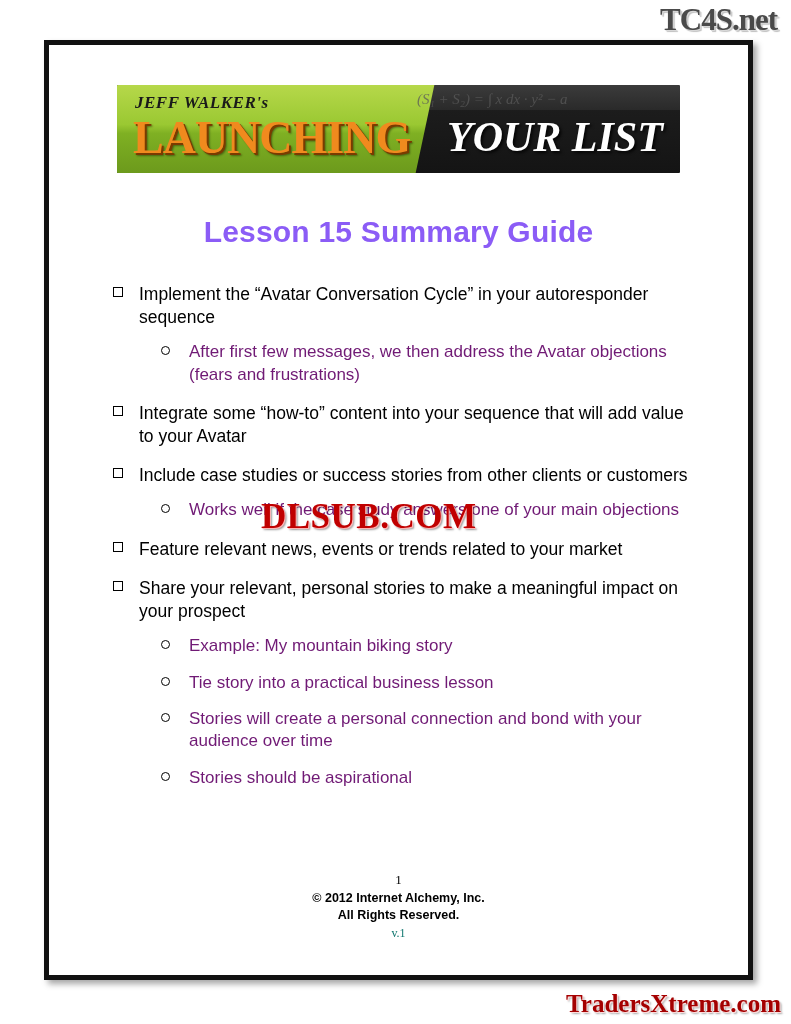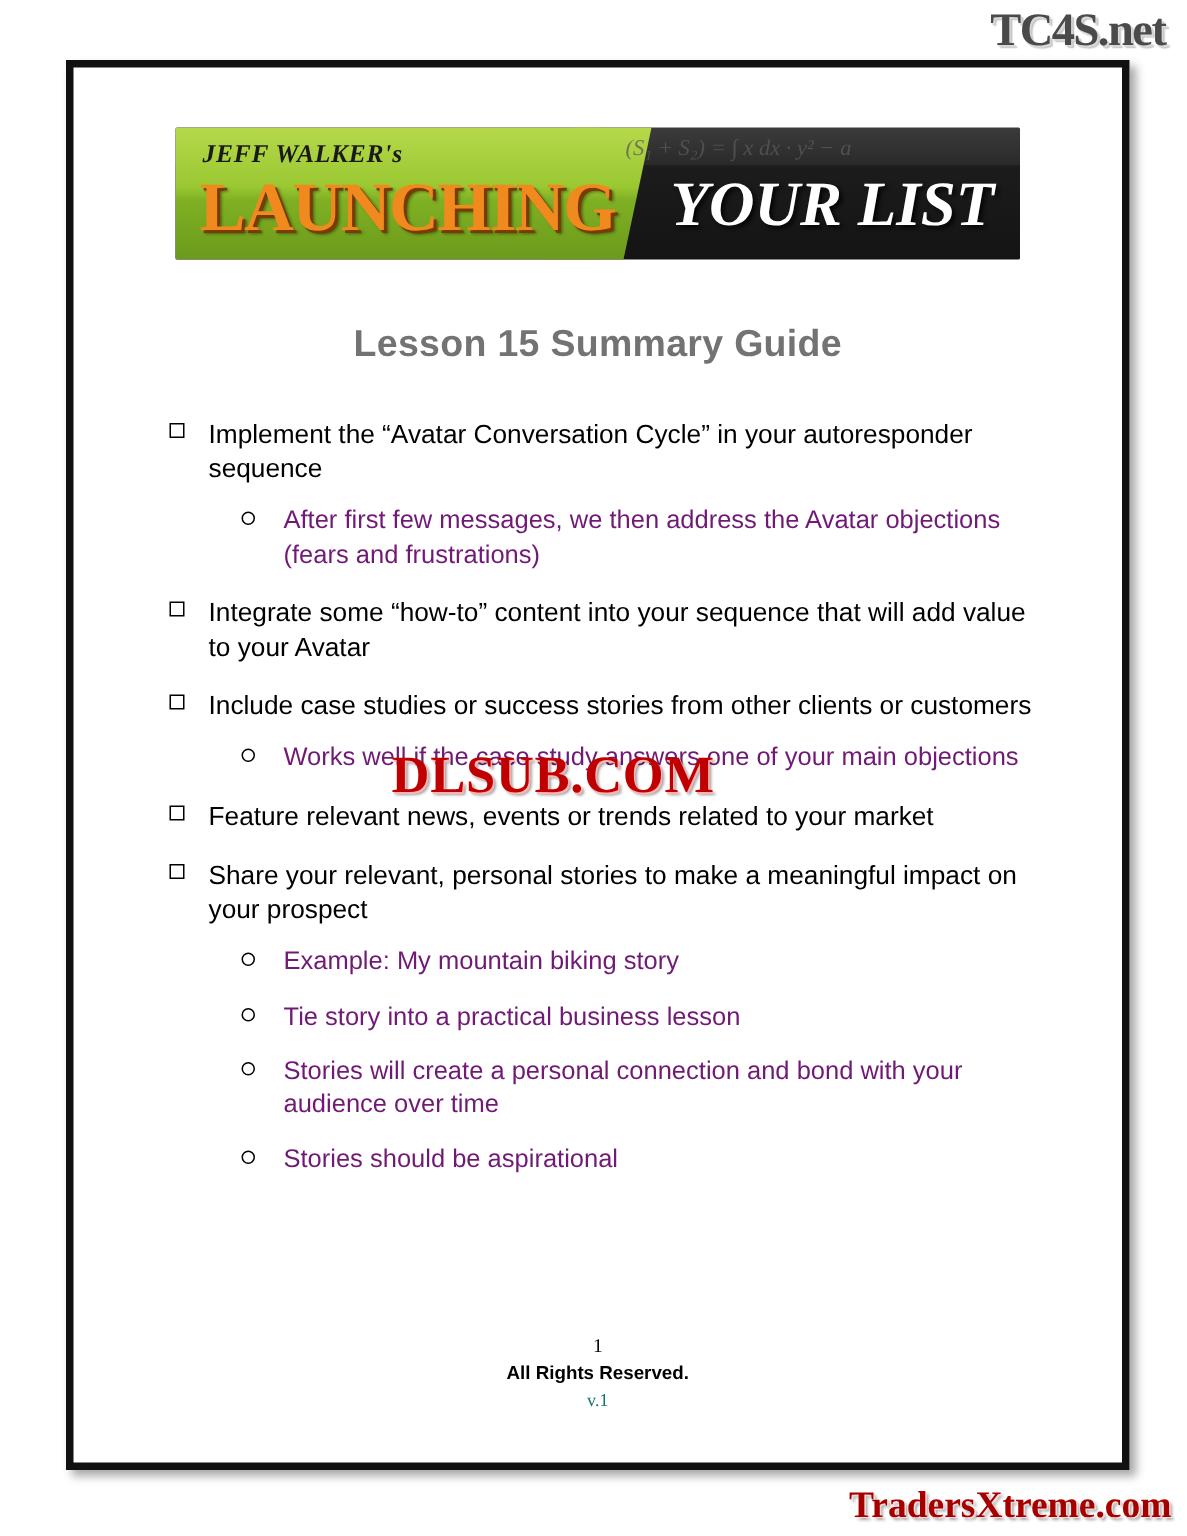--- a/index.html
+++ b/index.html
@@ -136,23 +136,23 @@
     letter-spacing: 0px;
     color: #ffffff;
     text-shadow: 2px 2px 3px rgba(0,0,0,0.8);
     white-space: nowrap;
     z-index: 3;
   }
 
   
   .doc-title {
     text-align: center;
-    font-size: 25px;
-    font-weight: bold;
-    color: #737373;
+    font-size: 30px;
+    font-weight: bold;
+    color: #8b5cf6;
     margin: 42px 0 0 0;
     letter-spacing: 0.2px;
   }
 
   
   .content {
     margin-top: 34px;
     position: relative;
   }
   ul.level1 {
@@ -321,20 +321,21 @@
           </ul>
         </li>
 
       </ul>
     </div>
 
     <div class="dlsub">DLSUB.COM</div>
 
     <div class="footer">
       <div class="pagenum">1</div>
+      <div class="copy">© 2012 Internet Alchemy, Inc.</div>
       <div class="rights">All Rights Reserved.</div>
       <div class="ver">v.1</div>
     </div>
 
   </div>
 </div>
 
 <div class="site-watermark-bottom">TradersXtreme.com</div>
 
 </body></html>

